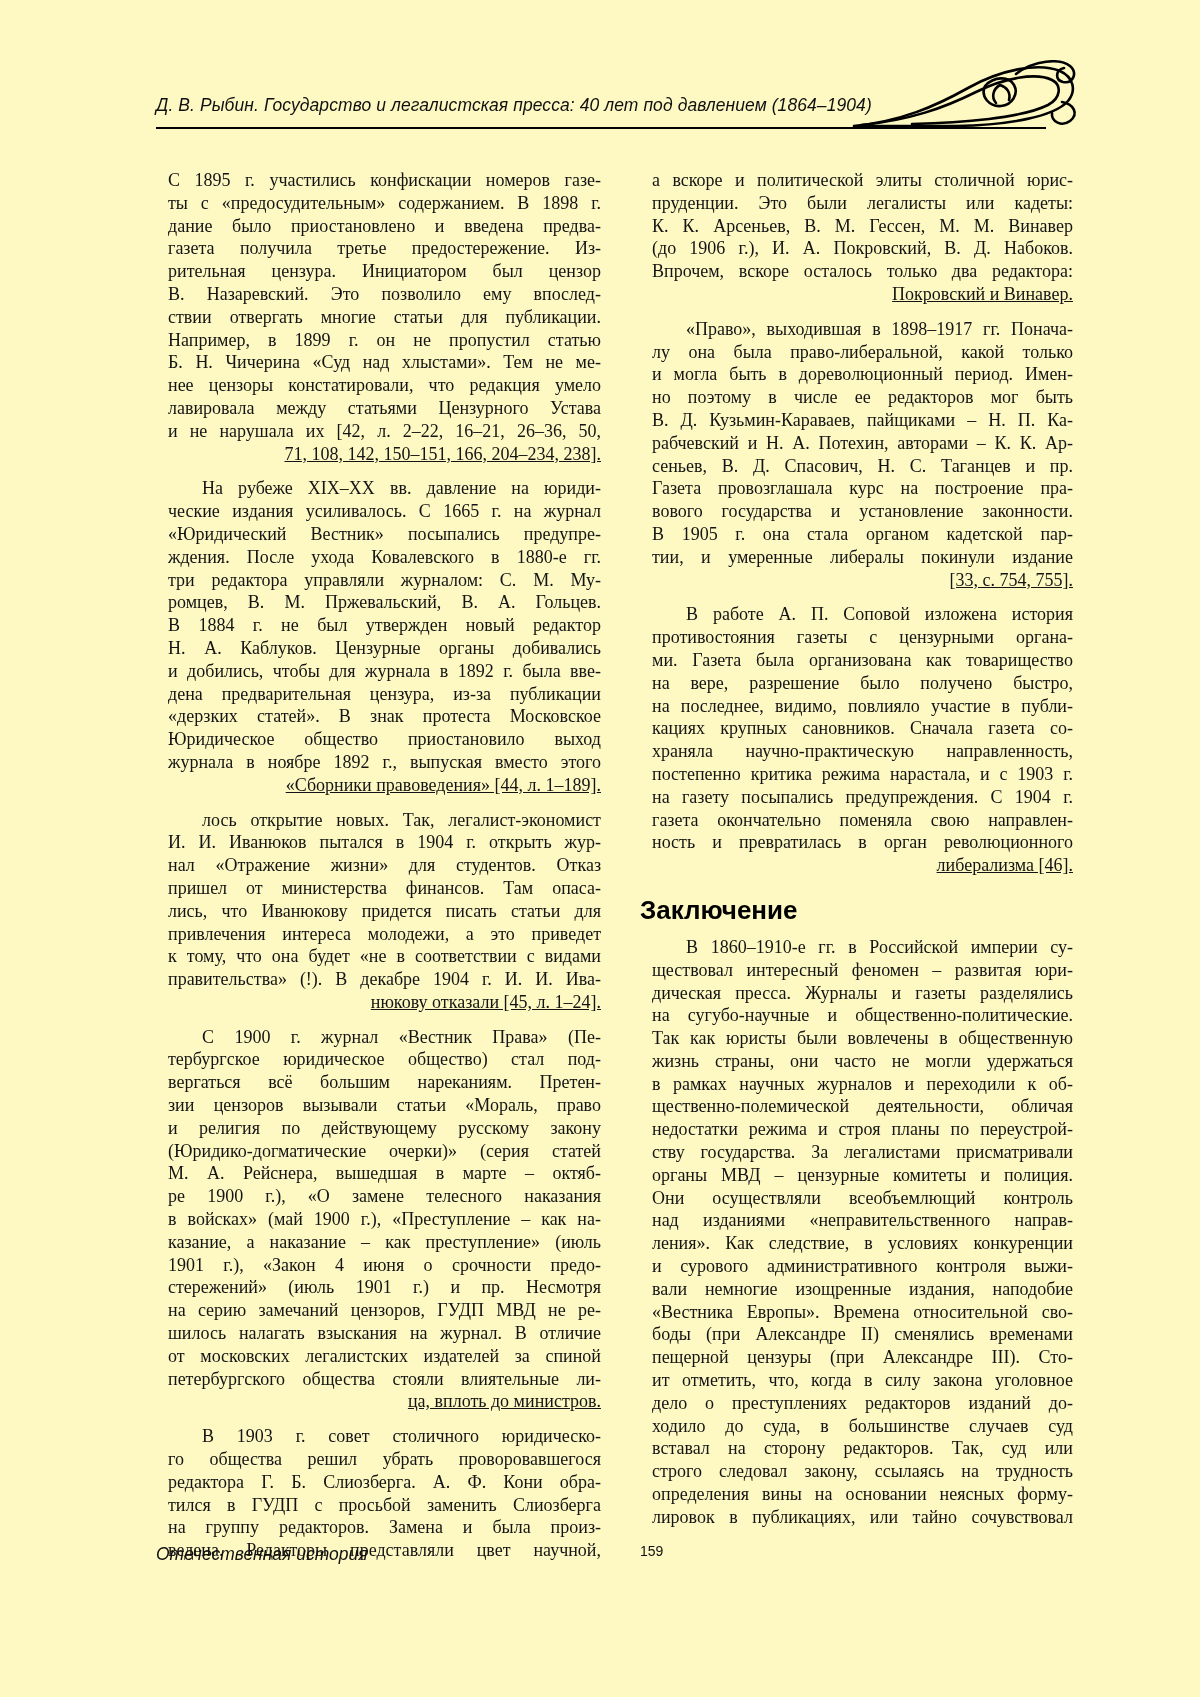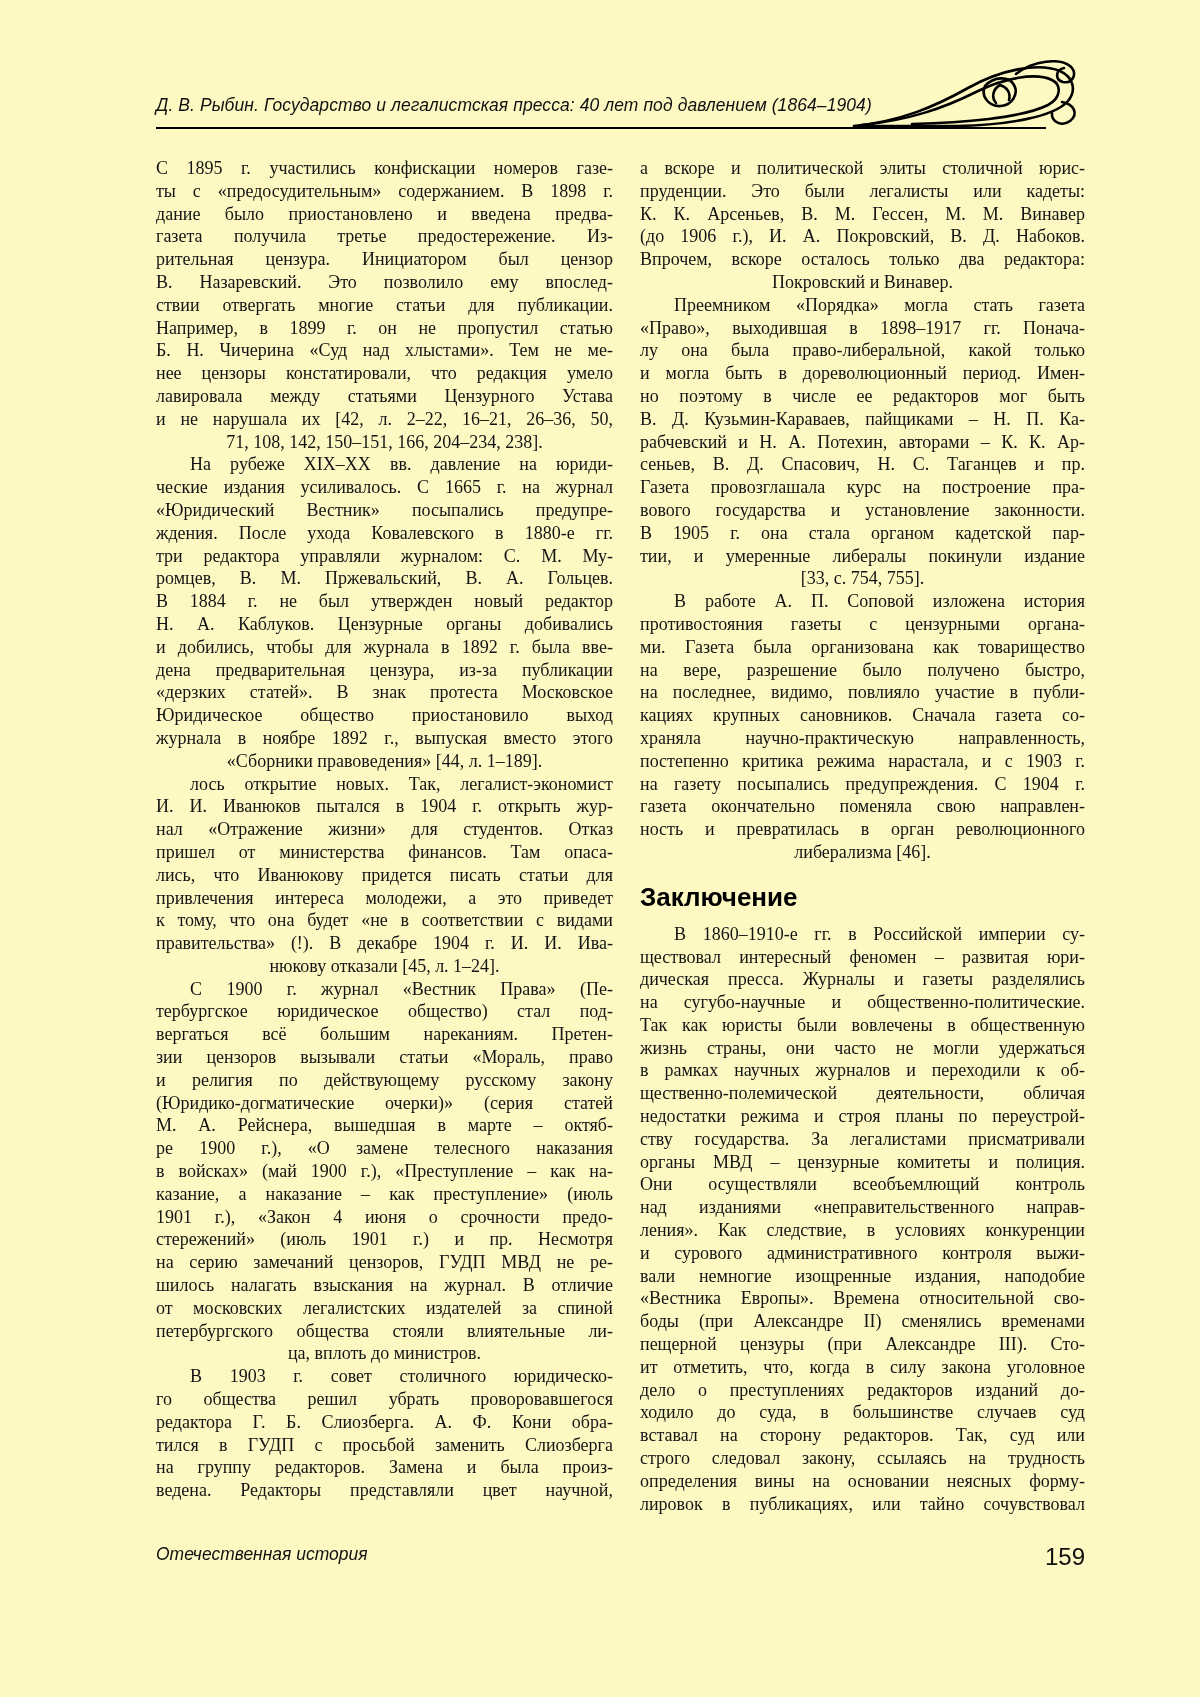--- a/index.html
+++ b/index.html
@@ -18,44 +18,44 @@
     white-space:nowrap;transform:scaleX(0.97);transform-origin:left top;
   }
   .header-rule{position:absolute;left:156px;top:127px;width:890px;height:2px;background:#000;}
   .ornament{position:absolute;left:852px;top:60px;width:228px;height:70px;}
   .ornament svg{display:block;width:100%;height:100%;}
 
   
   .column{position:absolute;top:157px;}
   .column.left{left:156px;width:457px;}
   .column.right{left:640px;width:445px;}
-  .para{margin:0;padding:0;}
+  .para{margin:12px;padding:0;}
   .line{
     height:22.8px;line-height:22.8px;overflow:hidden;
     text-align:justify;font-size:18px;white-space:normal;
   }
   .line:not(.ragged)::after{content:"";display:inline-block;width:100%;height:0;}
-  .line.ragged{text-align:center;}
+  .line.ragged{text-align:right;text-decoration:underline;}
   .para.indent > .line:first-child{text-indent:34px;}
   .section-heading{
     font-family:"Liberation Sans","DejaVu Sans",sans-serif;
     font-weight:bold;font-size:26px;line-height:23px;color:#000;
     margin:22px 0 14px 0;
   }
 
   
   .footer-journal{
     position:absolute;left:156px;top:1544px;
     font-family:"Liberation Sans","DejaVu Sans",sans-serif;
     font-style:italic;font-size:18px;color:#101010;transform:scaleX(0.97);transform-origin:left top;
   }
   .footer-page{
-    position:absolute;left:640px;top:1543px;width:445px;text-align:right;
-    font-family:"Liberation Sans","DejaVu Sans",sans-serif;
-    font-size:24px;color:#101010;
+    position:absolute;left:640px;top:1543px;width:445px;
+    font-family:"Liberation Sans","DejaVu Sans",sans-serif;
+    font-size:14px;color:#101010;
   }
 </style>
 </head>
 <body>
 
 <div class="page">
 
   <div class="header-title">Д. В. Рыбин.  Государство и легалистская пресса: 40 лет под давлением (1864–1904)</div>
 
   <div class="header-rule"></div>
@@ -148,21 +148,20 @@
   <div class="column right">
       <div class="para">
         <div class="line">а вскоре и политической элиты столичной юрис-</div>
         <div class="line">пруденции. Это были легалисты или кадеты:</div>
         <div class="line">К. К. Арсеньев, В. М. Гессен, М. М. Винавер</div>
         <div class="line">(до 1906 г.), И. А. Покровский, В. Д. Набоков.</div>
         <div class="line">Впрочем, вскоре осталось только два редактора:</div>
         <div class="line ragged">Покровский и Винавер.</div>
       </div>
       <div class="para indent">
-        <div class="line">Преемником «Порядка» могла стать газета</div>
         <div class="line">«Право», выходившая в 1898–1917 гг. Понача-</div>
         <div class="line">лу она была право-либеральной, какой только</div>
         <div class="line">и могла быть в дореволюционный период. Имен-</div>
         <div class="line">но поэтому в числе ее редакторов мог быть</div>
         <div class="line">В. Д. Кузьмин-Караваев, пайщиками – Н. П. Ка-</div>
         <div class="line">рабчевский и Н. А. Потехин, авторами – К. К. Ар-</div>
         <div class="line">сеньев, В. Д. Спасович, Н. С. Таганцев и пр.</div>
         <div class="line">Газета провозглашала курс на построение пра-</div>
         <div class="line">вового государства и установление законности.</div>
         <div class="line">В 1905 г. она стала органом кадетской пар-</div>

